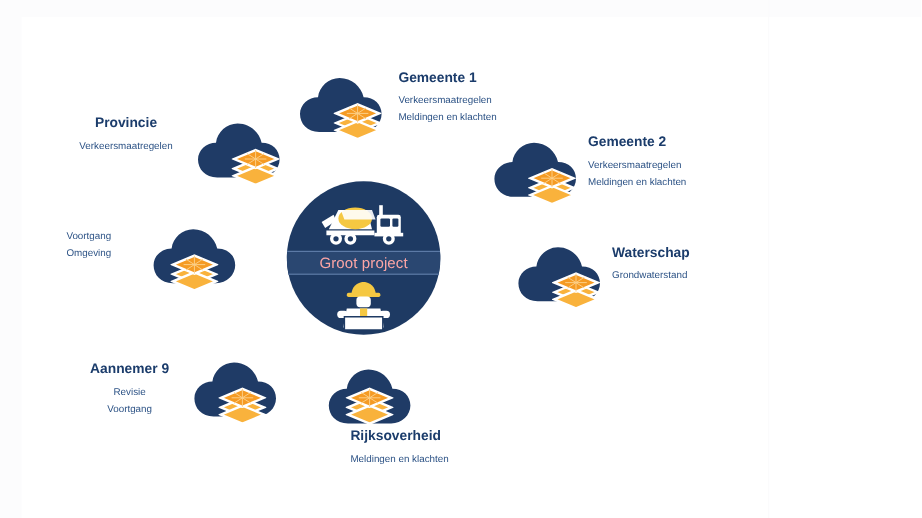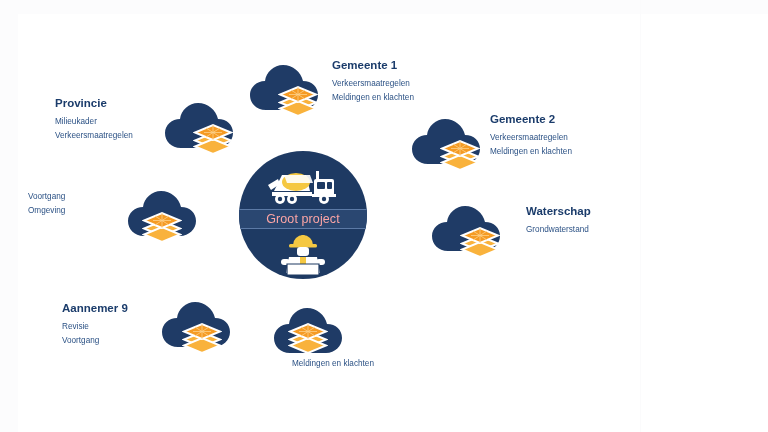--- a/index.html
+++ b/index.html
@@ -67,21 +67,21 @@
     line-height: 15px;
     white-space: nowrap;
     margin-bottom: 4px;
   }
   .labels .sub {
     font-size: 8.2px;
     color: #2c5285;
     line-height: 13.5px;
     white-space: nowrap;
   }
-  .labels.right-align { text-align: left; }
+  .labels.right-align { text-align: center; }
   .labels.left-align  { text-align: left; }
 </style>
 </head>
 <body>
 
 <div id="stage">
 
   <div class="guide" style="left:0;top:0;width:18px;height:432px;"></div>
   <div class="guide" style="left:0;top:0;width:768px;height:14px;"></div>
   <div class="guide" style="left:640px;top:0;width:1px;height:432px;background:#fbfbfc;"></div>
@@ -134,21 +134,20 @@
       <rect x="43" y="26" width="9" height="6" rx="3" fill="#ffffff"></rect>
 
       <path d="M14 31 h32 v11 h-32 z" fill="#ffffff"></path>
       <path d="M14 31 h32 v11 h-32 z" fill="none" stroke="#1e3a63" stroke-width="1.2"></path>
     </svg>
   </div>
 
   <div class="node" style="left:55px;top:96px;">
     <div class="labels right-align" style="left:0;top:0;width:100px;">
       <div class="title">Provincie</div>
-      <div class="sub">Milieukader</div>
       <div class="sub">Verkeersmaatregelen</div>
     </div>
     <div class="cloud-wrap" style="left:108px;top:4px;">
       <svg class="cloud-svg" width="72" height="52" viewBox="0 0 72 52">
         <path d="M18 48 C8 48 2 41 2 33 C2 25 9 19 17 19 C18 10 26 3 35 3 C45 3 53 10 55 19 C64 19 70 25 70 33 C70 41 63 48 54 48 Z" fill="#1f3b66"></path>
       </svg>
       <svg class="stack-svg" style="left:30px;top:22px;" width="40" height="38" viewBox="0 0 40 38">
         <path d="M20 26 L2 18.5 L20 11 L38 18.5 Z" fill="#f9b23c" stroke="#ffffff" stroke-width="2"></path>
         <path d="M20 32 L2 24.5 L20 17 L38 24.5 Z" fill="#f9b23c" stroke="#ffffff" stroke-width="2"></path>
         <path d="M20 18 L2 10.5 L20 3 L38 10.5 Z" fill="#f59b24" stroke="#ffffff" stroke-width="2"></path>
@@ -200,21 +199,21 @@
       <svg class="cloud-svg" width="72" height="52" viewBox="0 0 72 52">
         <path d="M18 48 C8 48 2 41 2 33 C2 25 9 19 17 19 C18 10 26 3 35 3 C45 3 53 10 55 19 C64 19 70 25 70 33 C70 41 63 48 54 48 Z" fill="#1f3b66"></path>
       </svg>
       <svg class="stack-svg" style="left:30px;top:22px;" width="40" height="38" viewBox="0 0 40 38">
         <path d="M20 26 L2 18.5 L20 11 L38 18.5 Z" fill="#f9b23c" stroke="#ffffff" stroke-width="2"></path>
         <path d="M20 32 L2 24.5 L20 17 L38 24.5 Z" fill="#f9b23c" stroke="#ffffff" stroke-width="2"></path>
         <path d="M20 18 L2 10.5 L20 3 L38 10.5 Z" fill="#f59b24" stroke="#ffffff" stroke-width="2"></path>
         <path d="M11 10.5 L29 10.5 M20 3 L20 18 M13 6 L27 15 M13 15 L27 6" stroke="#fcd08a" stroke-width="0.8" fill="none"></path>
       </svg>
     </div>
-    <div class="labels left-align" style="left:80px;top:5px;width:110px;margin-left:16px;">
+    <div class="labels left-align" style="left:80px;top:5px;width:110px;">
       <div class="title">Waterschap</div>
       <div class="sub">Grondwaterstand</div>
     </div>
   </div>
 
   <div class="node" style="left:28px;top:190px;">
     <div class="labels right-align" style="left:0;top:0;width:92px;">
       <div class="sub">Voortgang</div>
       <div class="sub">Omgeving</div>
     </div>
@@ -256,17 +255,18 @@
         <path d="M18 48 C8 48 2 41 2 33 C2 25 9 19 17 19 C18 10 26 3 35 3 C45 3 53 10 55 19 C64 19 70 25 70 33 C70 41 63 48 54 48 Z" fill="#1f3b66"></path>
       </svg>
       <svg class="stack-svg" style="left:16px;top:16px;" width="40" height="38" viewBox="0 0 40 38">
         <path d="M20 26 L2 18.5 L20 11 L38 18.5 Z" fill="#f9b23c" stroke="#ffffff" stroke-width="2"></path>
         <path d="M20 32 L2 24.5 L20 17 L38 24.5 Z" fill="#f9b23c" stroke="#ffffff" stroke-width="2"></path>
         <path d="M20 18 L2 10.5 L20 3 L38 10.5 Z" fill="#f59b24" stroke="#ffffff" stroke-width="2"></path>
         <path d="M11 10.5 L29 10.5 M20 3 L20 18 M13 6 L27 15 M13 15 L27 6" stroke="#fcd08a" stroke-width="0.8" fill="none"></path>
       </svg>
     </div>
     <div class="labels left-align" style="left:20px;top:52px;width:130px;">
+      <div class="title">Rijksoverheid</div>
       <div class="sub">Meldingen  en klachten</div>
     </div>
   </div>
 
 </div>
 
 </body></html>

